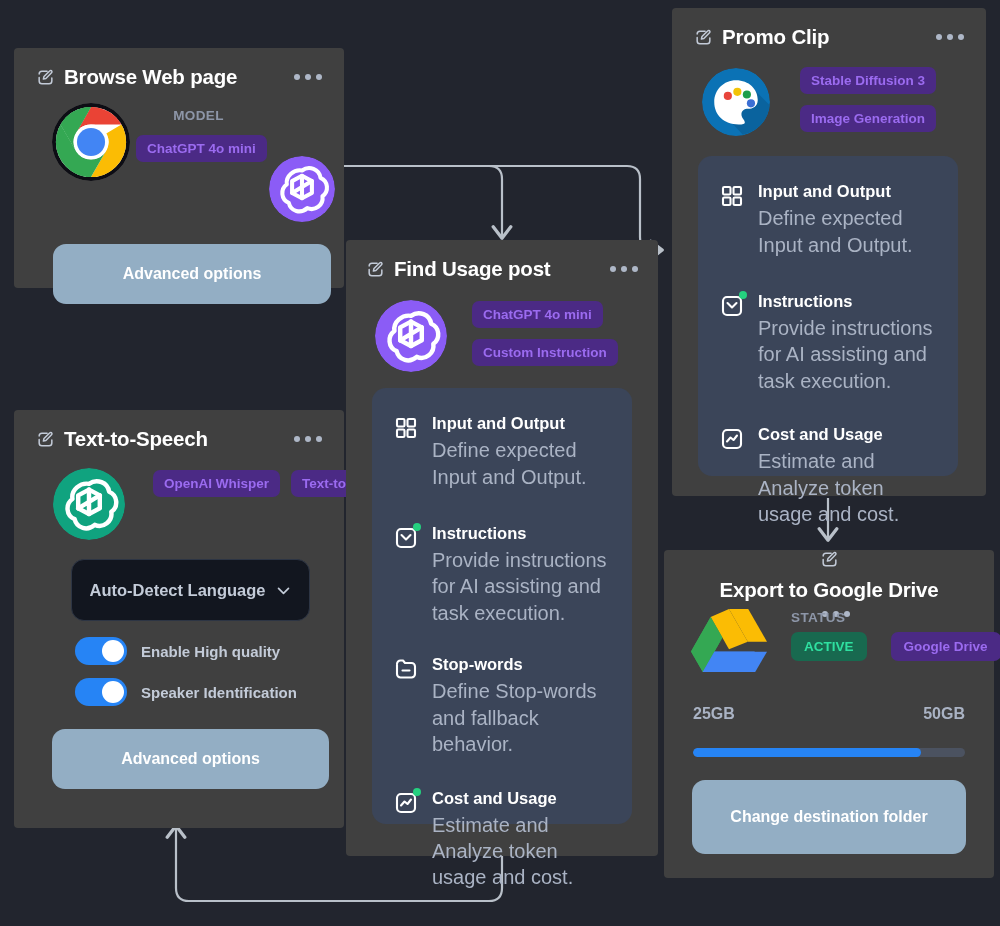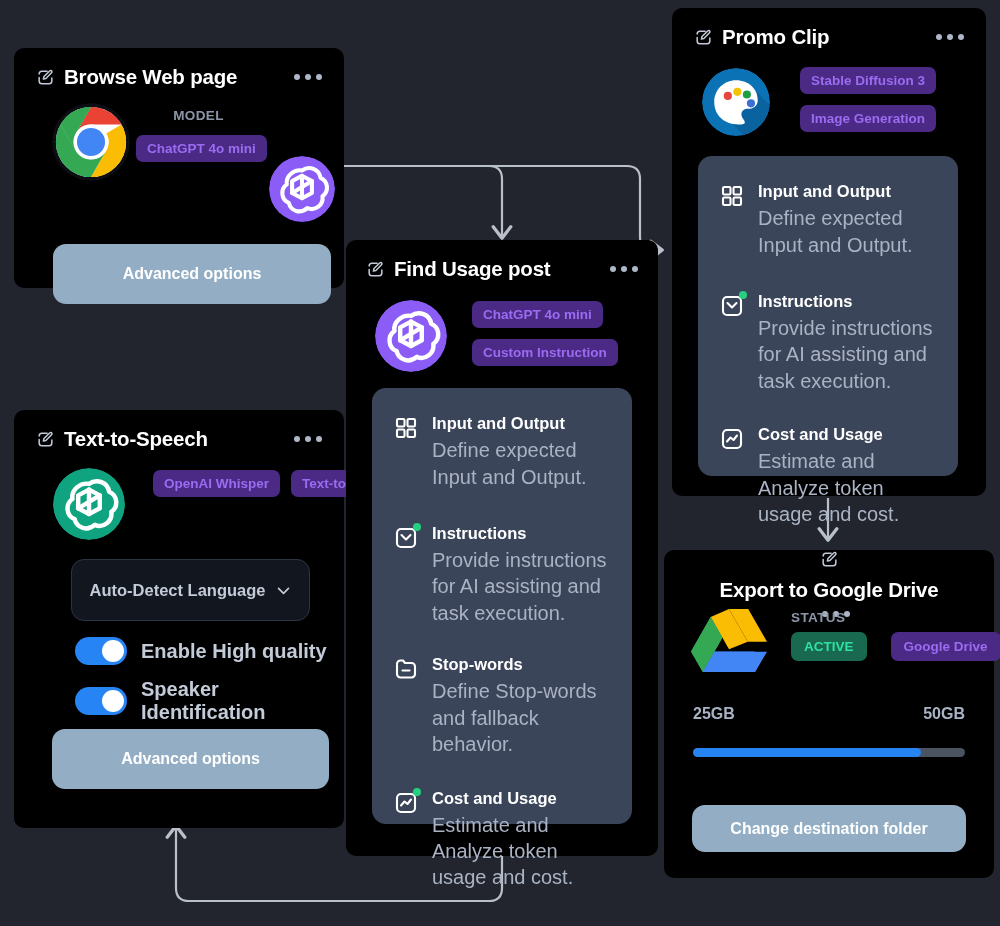--- a/index.html
+++ b/index.html
@@ -10,22 +10,22 @@
     overflow: hidden;
   }
   #stage { position: relative; width: 1000px; height: 926px; }
 
   
   #wires { position: absolute; left: 0; top: 0; width: 1000px; height: 926px; pointer-events: none; z-index: 1; }
 
   
   .card {
     position: absolute;
-    background: #000000;
-    border-radius: 10px;
+    background: #404040;
+    border-radius: 4px;
     z-index: 2;
   }
   .card-head {
     display: flex; align-items: center;
     gap: 9px;
     padding: 0 22px;
   }
   .edit-icon { width: 19px; height: 19px; flex: 0 0 auto; display:block; }
   .card-title {
     color: #ffffff;
@@ -85,21 +85,21 @@
   
   .toggle-row { display: flex; align-items: center; gap: 14px; }
   .toggle {
     width: 52px; height: 28px; border-radius: 14px;
     background: #2684f5; position: relative; flex: 0 0 auto; cursor: pointer;
   }
   .toggle .knob {
     position: absolute; top: 3px; right: 3px;
     width: 22px; height: 22px; border-radius: 50%; background: #fff;
   }
-  .toggle-label { color: #c3cbd8; font-size: 20px; font-weight: bold; }
+  .toggle-label { color: #c3cbd8; font-size: 15px; font-weight: bold; }
 
   
   .select {
     border: 1px solid #2d3544;
     background: #12161f;
     border-radius: 13px;
     display: flex; align-items: center; justify-content: center;
     gap: 9px; cursor: pointer;
   }
   .select-text { color: #c3cbd8; font-size: 16.5px; font-weight: bold; }
@@ -434,16 +434,16 @@
 
     <div class="gb-row" style="position:absolute; left:29px; top:155px; width:272px;">
       <span class="gb-txt">25GB</span>
       <span class="gb-txt">50GB</span>
     </div>
 
     <div class="track" style="position:absolute; left:29px; top:198px; width:272px;">
       <div class="fill" id="progress-fill" style="width: 84%;"></div>
     </div>
 
-    <button class="big-btn" style="position:absolute; left:28px; top:255px; width:274px; height:47px;">Change destination folder</button>
+    <button class="big-btn" style="position:absolute; left:28px; top:230px; width:274px; height:74px;">Change destination folder</button>
   </div>
 
 </div>
 
 </body></html>

